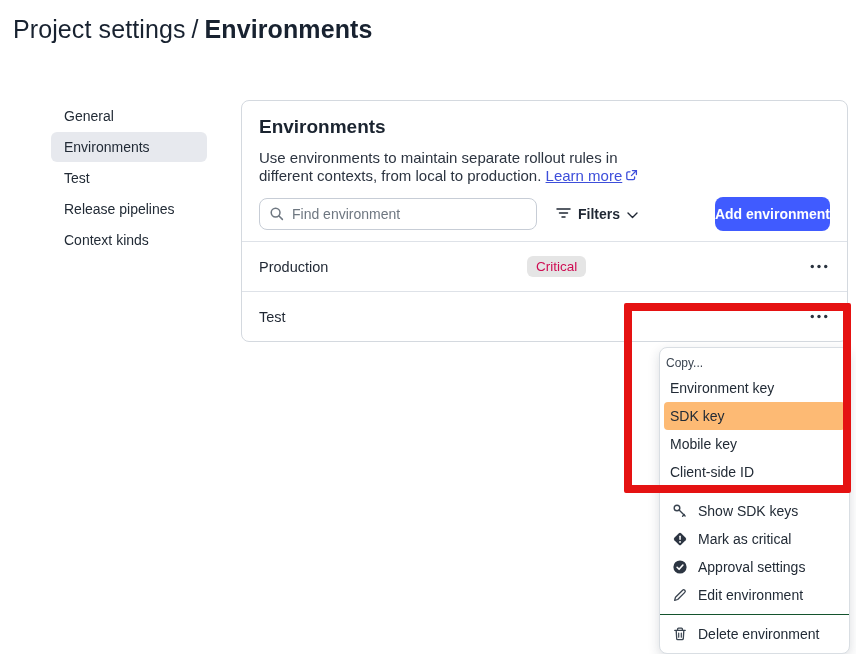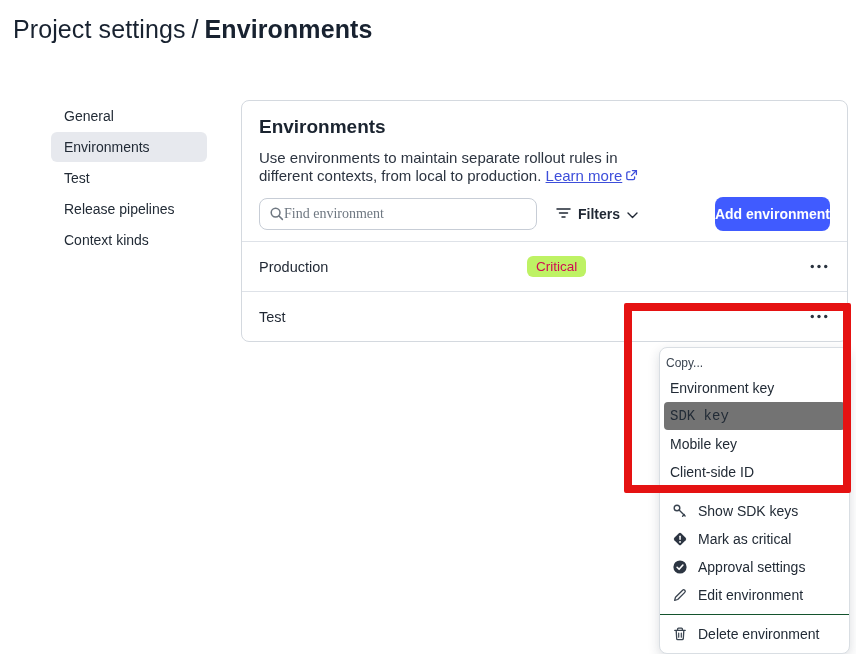--- a/index.html
+++ b/index.html
@@ -39,22 +39,22 @@
   .card-desc {
     width: 412px; font-size: 15px; line-height: 18px; color: #2c3440; margin-bottom: 11px;
   }
   .learn-more { color: #3d4eda; text-decoration: underline; cursor: pointer; }
   .ext-icon { display: inline-block; vertical-align: -1px; margin-left: 3px; }
 
   .toolbar { display: flex; align-items: center; height: 34px; }
   .search-box { position: relative; width: 278px; height: 32px; }
   .search-box input {
     width: 100%; height: 100%; border: 1px solid #c7cdd6; border-radius: 8px;
-    padding: 0 10px 0 24px; font-size: 14px; color: #1b2430;
-    font-family: Liberation Serif, serif; outline: none; background: #fff;
+    padding: 0 10px 0 32px; font-size: 14px; color: #1b2430;
+    font-family: Liberation Sans, sans-serif; outline: none; background: #fff;
   }
   .search-box input::placeholder { color: #6e7781; }
   .search-icon { position: absolute; left: 10px; top: 8px; }
 
   .filters-btn {
     display: flex; align-items: center; gap: 7px; margin-left: 19px;
     font-size: 14px; font-weight: 700; color: #1f2733; cursor: pointer;
   }
   .add-btn {
     margin-left: auto; height: 34px; padding: 0 0;
@@ -62,42 +62,42 @@
     font-size: 14px; font-weight: 700; font-family: "Liberation Sans", sans-serif;
     cursor: pointer;
   }
 
   .env-row {
     display: flex; align-items: center; height: 50px;
     padding: 0 17px; border-top: 1px solid #dee2e8; font-size: 14.5px; color: #1f2733;
   }
   .row-name { width: 268px; }
   .badge-critical {
-    background: #bef264; color: #cf0d53; font-size: 13.5px; font-weight: 400;
+    background: #e5e5e5; color: #cf0d53; font-size: 13.5px; font-weight: 400;
     padding: 3px 9px; border-radius: 6px;
   }
   .dots-btn {
     margin-left: auto; background: none; border: none; cursor: pointer;
     padding: 4px 2px; line-height: 0;
   }
 
   
   .ctx-menu {
     position: absolute; left: 643px; top: 347px; width: 191px;
     background: #fff; border: 1px solid #d9dee3; border-radius: 8px;
     box-shadow: 0 4px 12px rgba(31,45,61,.16); z-index: 10;
     font-size: 14px; color: #222b36; margin-left: 16px;
   }
   .menu-section { padding: 5px 4px; }
   .menu-section + .menu-section { border-top: 1px solid #14532d; }
   .group-label { font-size: 12px; color: #3c4652; padding: 3px 2px 4px 2px; }
   .menu-item {
     padding: 6px 6px; border-radius: 4px; cursor: pointer;
   }
-  .menu-item.selected { background: #737373; font-family: Liberation Mono, monospace; }
+  .menu-item.selected { background: #fdba74; }
   .menu-item.with-icon { display: flex; align-items: center; gap: 10px; padding: 6px 8px; }
   .menu-item .mi-icon { flex: 0 0 16px; line-height: 0; }
 
   
   .annotation-box {
     position: absolute; left: 624px; top: 303px; width: 227px; height: 190px;
     border: 8px solid #e51212; border-radius: 2px; z-index: 20; pointer-events: none;
   }
 </style>
 </head>

